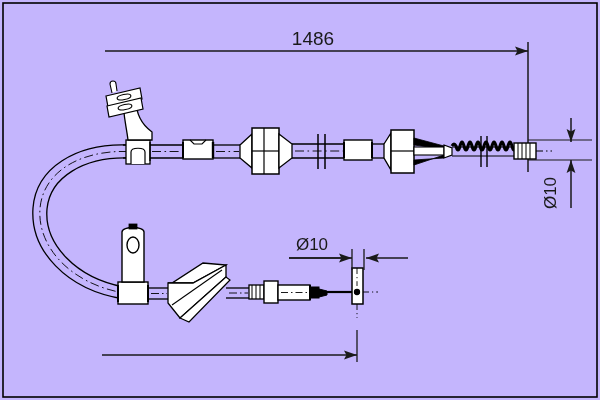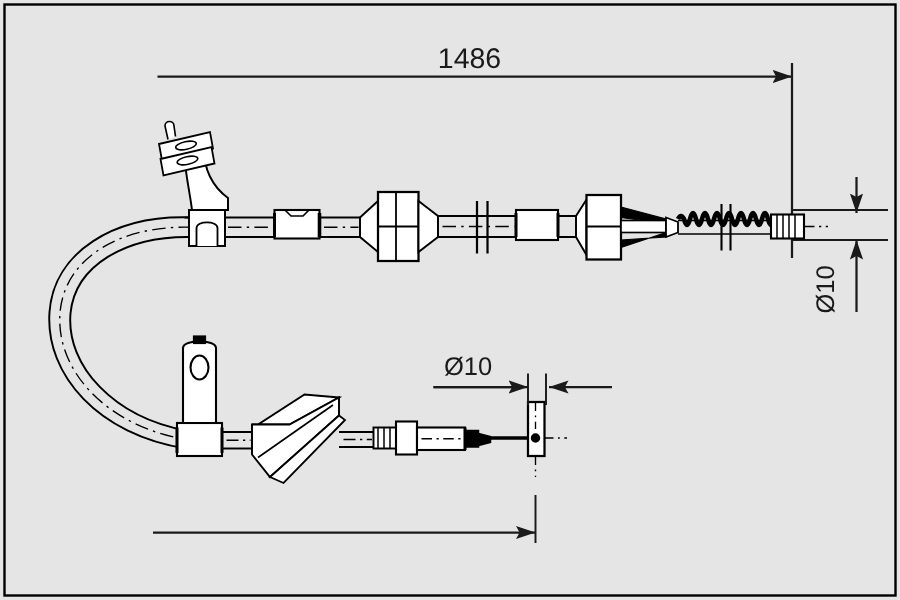--- a/index.html
+++ b/index.html
@@ -1,18 +1,18 @@
 <!DOCTYPE html>
 <html><head>
 <meta charset="utf-8">
 <style>
   html,body{margin:0;padding:0;background:#fff;}
   body{width:600px;height:400px;overflow:hidden;
        font-family:"Liberation Sans", sans-serif;}
-  #stage{position:relative;width:600px;height:400px;background:#e5e5e5;}
+  #stage{position:relative;width:600px;height:400px;background:#c4b5fd;}
   #stage svg{position:absolute;left:0;top:0;}
   .dimtext{font-family:"Liberation Sans", sans-serif;font-size:19px;fill:#1a1a1a;}
   .dimtext-sm{font-family:"Liberation Sans", sans-serif;font-size:17px;fill:#1a1a1a;}
 </style>
 </head>
 <body>
 
 <div id="stage">
 
 <svg width="600" height="400" viewBox="0 0 600 400">

